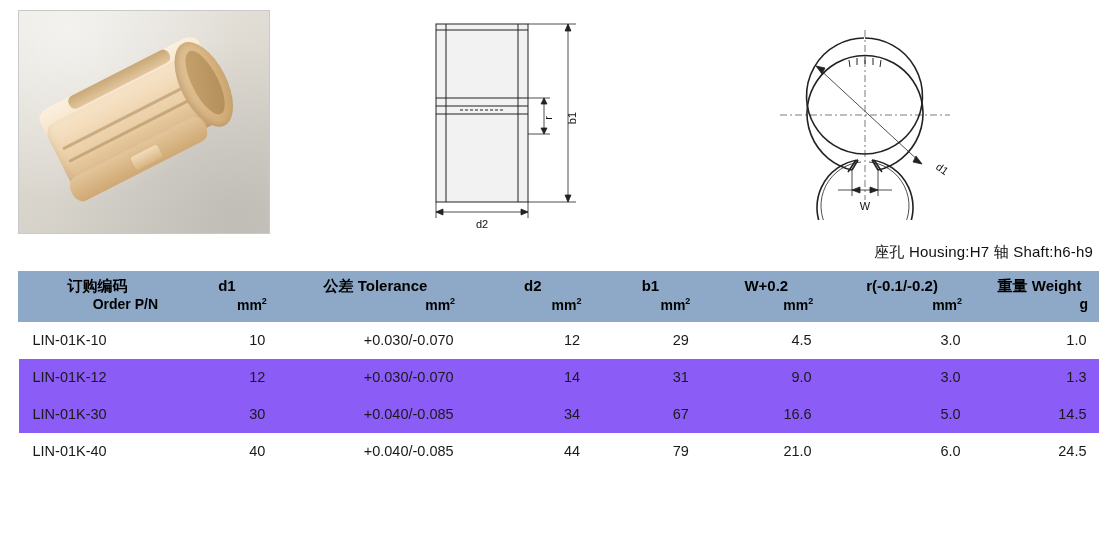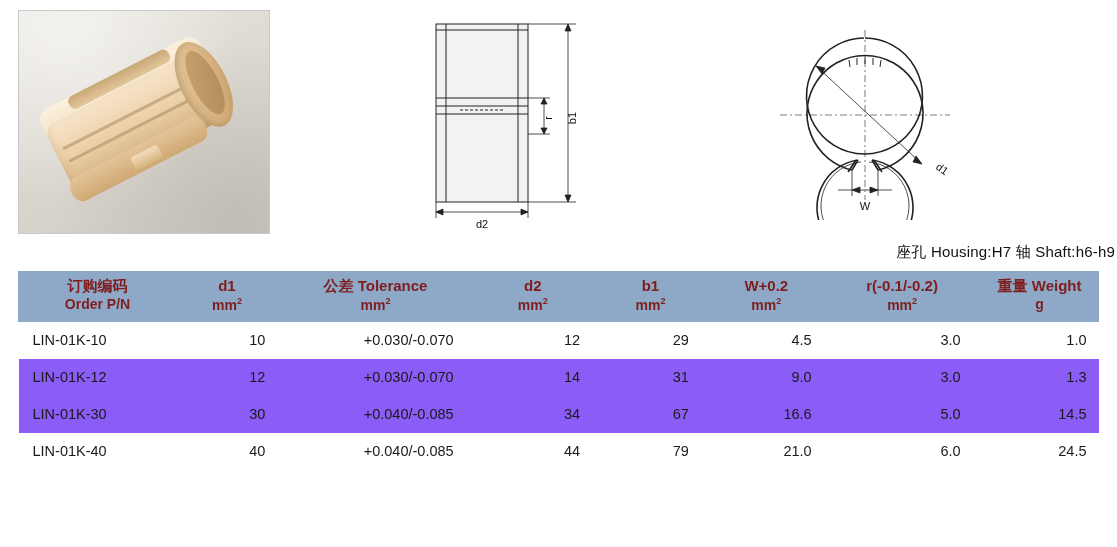--- a/index.html
+++ b/index.html
@@ -143,51 +143,52 @@
     position: absolute;
     left: 760px;
     top: 20px;
     width: 220px;
     height: 200px;
   }
 
   
   .notes {
     position: absolute;
-    right: 2px;
+    right: 24px;
     top: 243px;
     font-size: 15px;
     color: #111;
     letter-spacing: 0.2px;
   }
 
   
   table.spec {
     position: absolute;
     left: 18px;
     top: 271px;
     width: 1081px;
     border-collapse: collapse;
     font-size: 14.5px;
   }
   table.spec thead th {
     background: #8ea9c8;
-    color: #7f1d1d;
+    color: #000000;
     font-weight: bold;
     font-size: 15px;
     padding: 6px 10px 8px 18px;
     text-align: center;
     border-left: 1px solid #8ea9c8;
     border-right: 1px solid #8ea9c8;
     line-height: 1.25;
   }
   table.spec thead th .sub {
     display: block;
     font-weight: bold;
     font-size: 14px;
+    text-align: right;
   }
   sup { font-size: 9px; vertical-align: super; }
 
   table.spec tbody td {
     padding: 7px 12px;
     height: 23px;
     text-align: right;
     color: #1a1a1a;
     border: none;
   }

